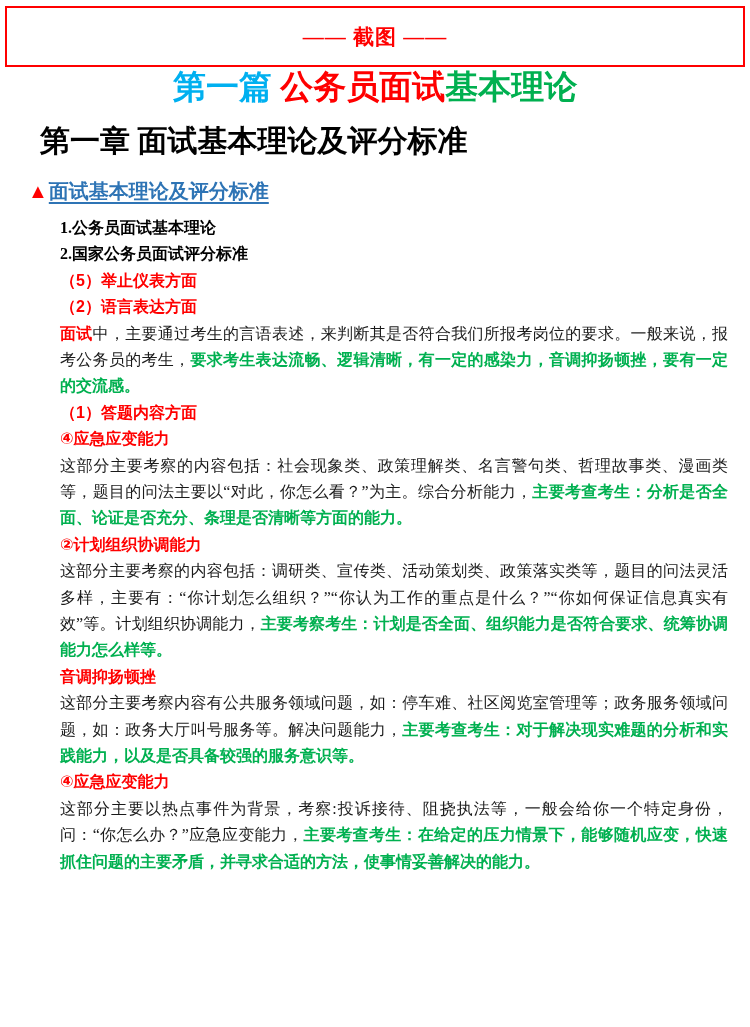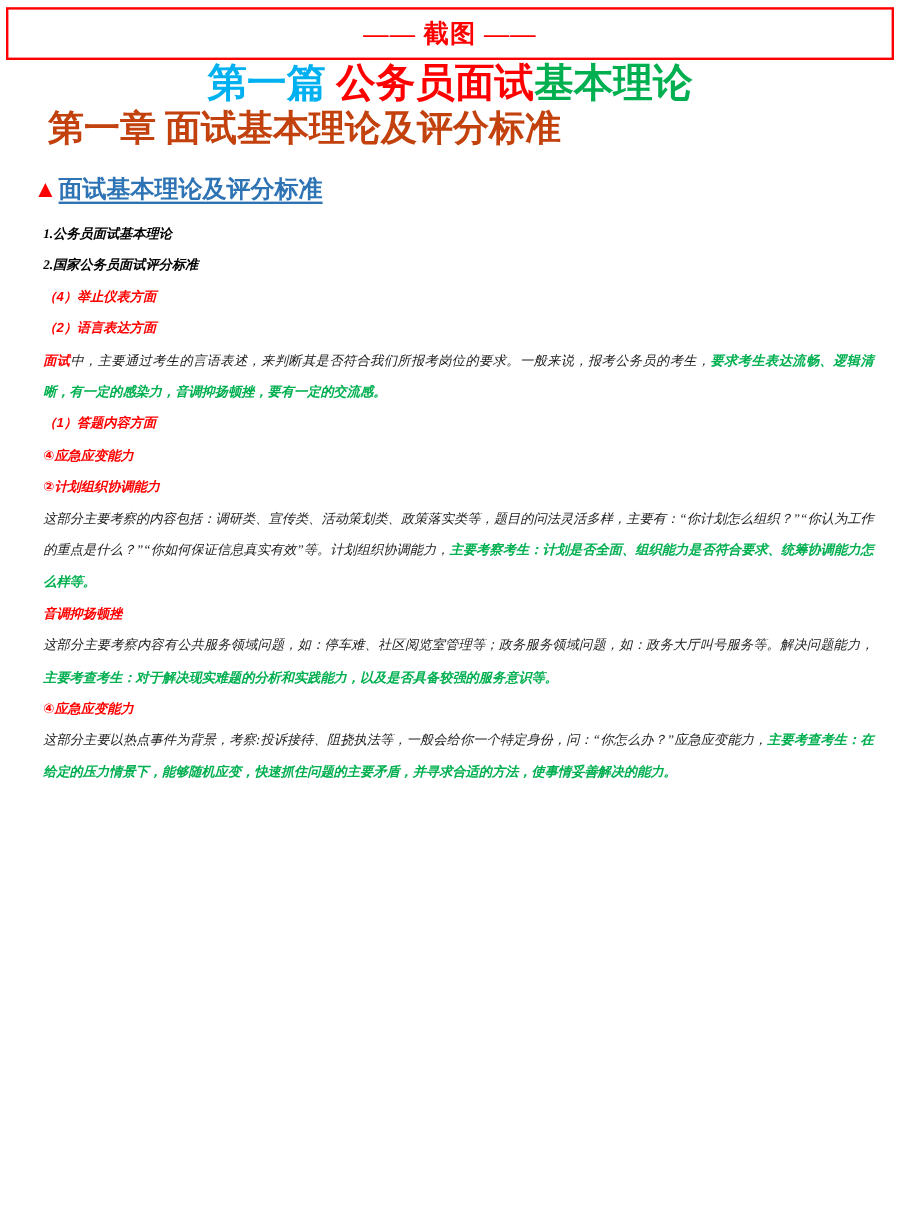--- a/index.html
+++ b/index.html
@@ -14,21 +14,21 @@
   body {
     width: 750px;
     height: 1027px;
     background: #ffffff;
     font-family: "Liberation Serif", "DejaVu Serif", serif;
     color: var(--ink);
     overflow: hidden;
   }
   .banner {
     margin: 6px 5px 0 5px;
-    height: 44px;
+    height: 61px;
     border: 2px solid var(--red);
     display: flex;
     align-items: center;
     justify-content: center;
   }
   .banner-label {
     color: var(--red);
     font-weight: bold;
     font-size: 21px;
     letter-spacing: 1px;
@@ -39,49 +39,48 @@
     text-align: center;
     font-size: 33px;
     font-weight: bold;
     line-height: 1.15;
     font-family: "Liberation Serif", "DejaVu Serif", serif;
   }
   .doc-title .t-cyan  { color: var(--cyan); }
   .doc-title .t-red   { color: var(--red); }
   .doc-title .t-green { color: var(--green); }
   .chapter-title {
-    margin: 0 0 0 40px;
+    margin: 16px 0 0 40px;
     font-size: 30px;
     font-weight: bold;
-    color: #c2410c;
+    color: #000000;
     line-height: 1.2;
     font-family: "Liberation Serif", "DejaVu Serif", serif;
   }
   .section-heading {
     margin: 20px 0 12px 28px;
     font-size: 20px;
     font-weight: bold;
     line-height: 1.2;
   }
   .section-heading .marker {
     color: var(--red);
     margin-right: 1px;
   }
   .section-heading .label {
     color: var(--heading-blue);
     text-decoration: underline;
     text-decoration-thickness: 1.5px;
     text-underline-offset: 4px;
   }
   .doc-body {
-    margin: 9px 22px 0 36px;
-    font-size: 11px;
+    margin: 9px 22px 0 60px;
+    font-size: 16px;
     line-height: 26.4px;
     text-align: justify;
-    font-style: italic;
   }
   .doc-body p { margin: 0; padding: 0; }
   .subheading {
     font-weight: bold;
     color: #000;
   }
   .red-heading {
     font-weight: bold;
     color: var(--red);
     font-family: "Liberation Sans", "DejaVu Sans", sans-serif;
@@ -114,24 +113,25 @@
 
 <div class="chapter-title">第一章 面试基本理论及评分标准</div>
 
 <div class="section-heading">
   <span class="marker">▲</span><span class="label">面试基本理论及评分标准</span>
 </div>
 
 <div class="doc-body">
     <p class="subheading">1.公务员面试基本理论</p>
     <p class="subheading">2.国家公务员面试评分标准</p>
-    <p class="red-heading">（4）举止仪表方面</p>
+    <p class="red-heading">（5）举止仪表方面</p>
     <p class="red-heading">（2）语言表达方面</p>
     <p class="paragraph"><span class="seg-red-bold">面试</span><span class="seg-normal">中，主要通过考生的言语表述，来判断其是否符合我们所报考岗位的要求。一般来说，报考公务员的考生，</span><span class="seg-green-bold">要求考生表达流畅、逻辑清晰，有一定的感染力，音调抑扬顿挫，要有一定的交流感。</span></p>
     <p class="red-heading">（1）答题内容方面</p>
     <p class="red-heading">④应急应变能力</p>
+    <p class="paragraph"><span class="seg-normal">这部分主要考察的内容包括：社会现象类、政策理解类、名言警句类、哲理故事类、漫画类等，题目的问法主要以“对此，你怎么看？”为主。综合分析能力，</span><span class="seg-green-bold">主要考查考生：分析是否全面、论证是否充分、条理是否清晰等方面的能力。</span></p>
     <p class="red-heading">②计划组织协调能力</p>
     <p class="paragraph"><span class="seg-normal">这部分主要考察的内容包括：调研类、宣传类、活动策划类、政策落实类等，题目的问法灵活多样，主要有：“你计划怎么组织？”“你认为工作的重点是什么？”“你如何保证信息真实有效”等。计划组织协调能力，</span><span class="seg-green-bold">主要考察考生：计划是否全面、组织能力是否符合要求、统筹协调能力怎么样等。</span></p>
     <p class="red-heading">音调抑扬顿挫</p>
     <p class="paragraph"><span class="seg-normal">这部分主要考察内容有公共服务领域问题，如：停车难、社区阅览室管理等；政务服务领域问题，如：政务大厅叫号服务等。解决问题能力，</span><span class="seg-green-bold">主要考查考生：对于解决现实难题的分析和实践能力，以及是否具备较强的服务意识等。</span></p>
     <p class="red-heading">④应急应变能力</p>
     <p class="paragraph"><span class="seg-normal">这部分主要以热点事件为背景，考察:投诉接待、阻挠执法等，一般会给你一个特定身份，问：“你怎么办？”应急应变能力，</span><span class="seg-green-bold">主要考查考生：在给定的压力情景下，能够随机应变，快速抓住问题的主要矛盾，并寻求合适的方法，使事情妥善解决的能力。</span></p>
   </div>
 
 </body></html>

